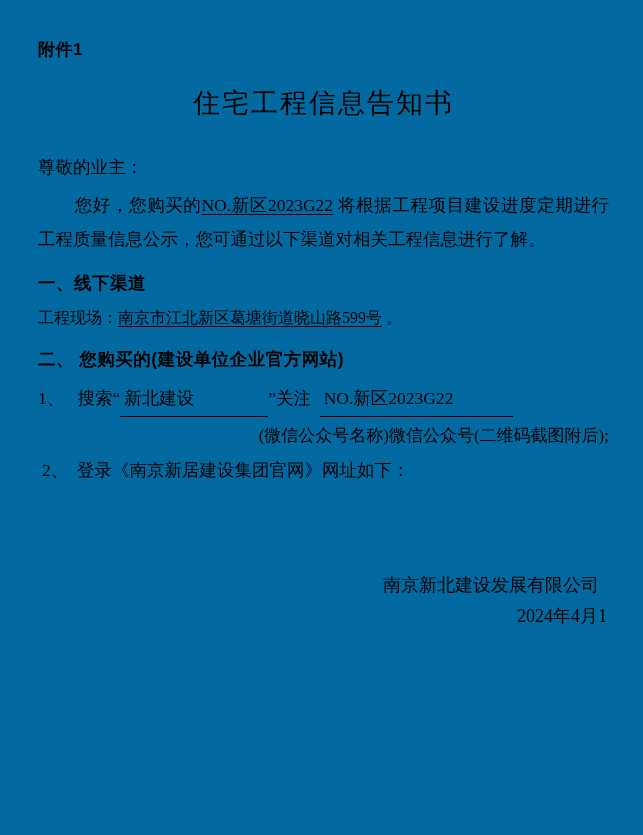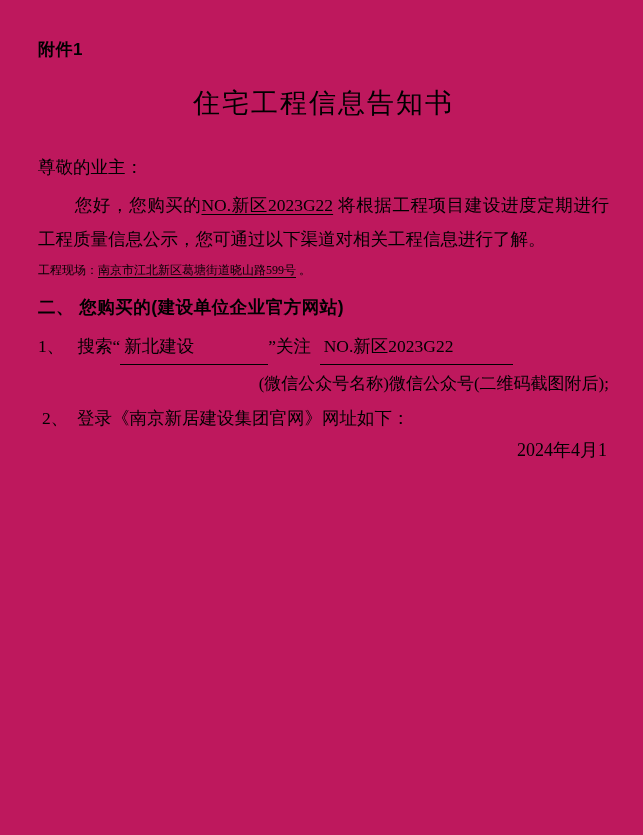--- a/index.html
+++ b/index.html
@@ -8,21 +8,21 @@
     background: #ffffff;
   }
   body {
     font-family: "Liberation Serif", "DejaVu Serif", serif;
     color: #000000;
   }
   .page {
     position: relative;
     width: 643px;
     height: 835px;
-    background: #be185d;
+    background: #0369a1;
     overflow: hidden;
   }
   .content {
     padding: 38px 34px 0 38px;
   }
   .attachment-label {
     font-family: "Liberation Sans", "DejaVu Sans", sans-serif;
     font-weight: bold;
     font-size: 17px;
     letter-spacing: 0.5px;
@@ -55,21 +55,21 @@
     text-underline-offset: 3px;
   }
   .section-heading {
     font-family: "Liberation Sans", "DejaVu Sans", sans-serif;
     font-weight: bold;
     font-size: 17.5px;
     margin: 14px 0 8px 0;
     letter-spacing: 0.5px;
   }
   .onsite-row {
-    font-size: 12px;
+    font-size: 16px;
     line-height: 1.9;
     margin-bottom: 6px;
   }
   .list-line {
     font-size: 17.5px;
     line-height: 2.0;
     margin: 10px 0 0 0;
   }
   .blank-fill {
     display: inline-block;
@@ -117,34 +117,36 @@
     <div class="attachment-label">附件1</div>
 
     <div class="doc-title">住宅工程信息告知书</div>
 
     <div class="salutation">尊敬的业主：</div>
 
     <p class="para indent">
       <span>您好，您购买的</span><span class="uline">NO.新区2023G22</span>&nbsp;<span>将根据工程项目建设进度定期进行工程质量信息公示，您可通过以下渠道对相关工程信息进行了解。</span>
     </p>
 
+    <div class="section-heading">一、线下渠道</div>
 
     <div class="onsite-row">
       <span>工程现场：</span><span class="uline">南京市江北新区葛塘街道晓山路599号</span>&nbsp;<span>。</span>
     </div>
 
     <div class="section-heading">二、 您购买的(建设单位企业官方网站)</div>
 
     <div class="list-line">
       <span>1、</span>&nbsp;&nbsp;&nbsp;<span>搜索“</span><span class="blank-fill fill-company">新北建设</span><span>”关注</span>&nbsp;&nbsp;<span class="blank-fill fill-project">NO.新区2023G22</span>
     </div>
 
     <div class="sub-note">(微信公众号名称)微信公众号(二维码截图附后);</div>
 
     <div class="item2">
       <span>2、</span>&nbsp;&nbsp;<span>登录《南京新居建设集团官网》网址如下：</span>
     </div>
 
+    <div class="signature">南京新北建设发展有限公司</div>
 
     <div class="sign-date">2024年4月1</div>
 
   </div>
 </div>
 
 </body></html>

